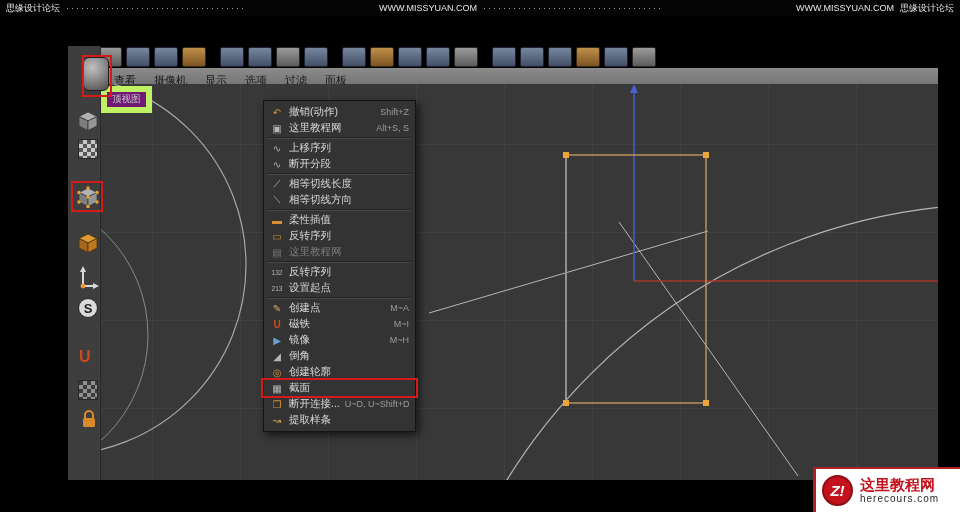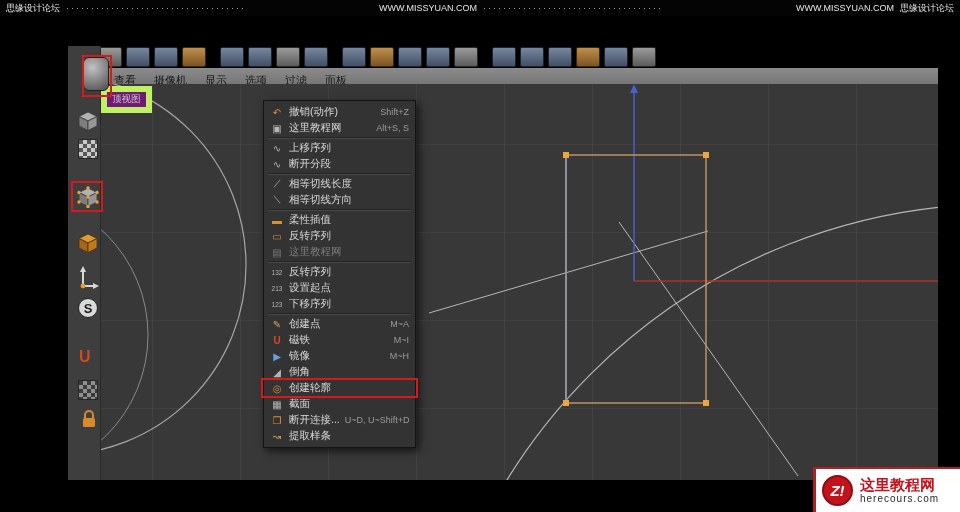--- a/index.html
+++ b/index.html
@@ -275,25 +275,20 @@
     <div class="mi">
       <span class="ic ic-num">132</span>
       <span>反转序列</span>
       <span class="sc"></span>
     </div>
     <div class="mi">
       <span class="ic ic-num">213</span>
       <span>设置起点</span>
       <span class="sc"></span>
     </div>
-    <div class="mi">
-      <span class="ic ic-num">123</span>
-      <span>下移序列</span>
-      <span class="sc"></span>
-    </div>
     <div class="sep"></div>
     <div class="mi">
       <span class="ic ic-tan">✎</span>
       <span>创建点</span>
       <span class="sc">M~A</span>
     </div>
     <div class="mi">
       <span class="ic ic-red">U</span>
       <span>磁铁</span>
       <span class="sc">M~I</span>

